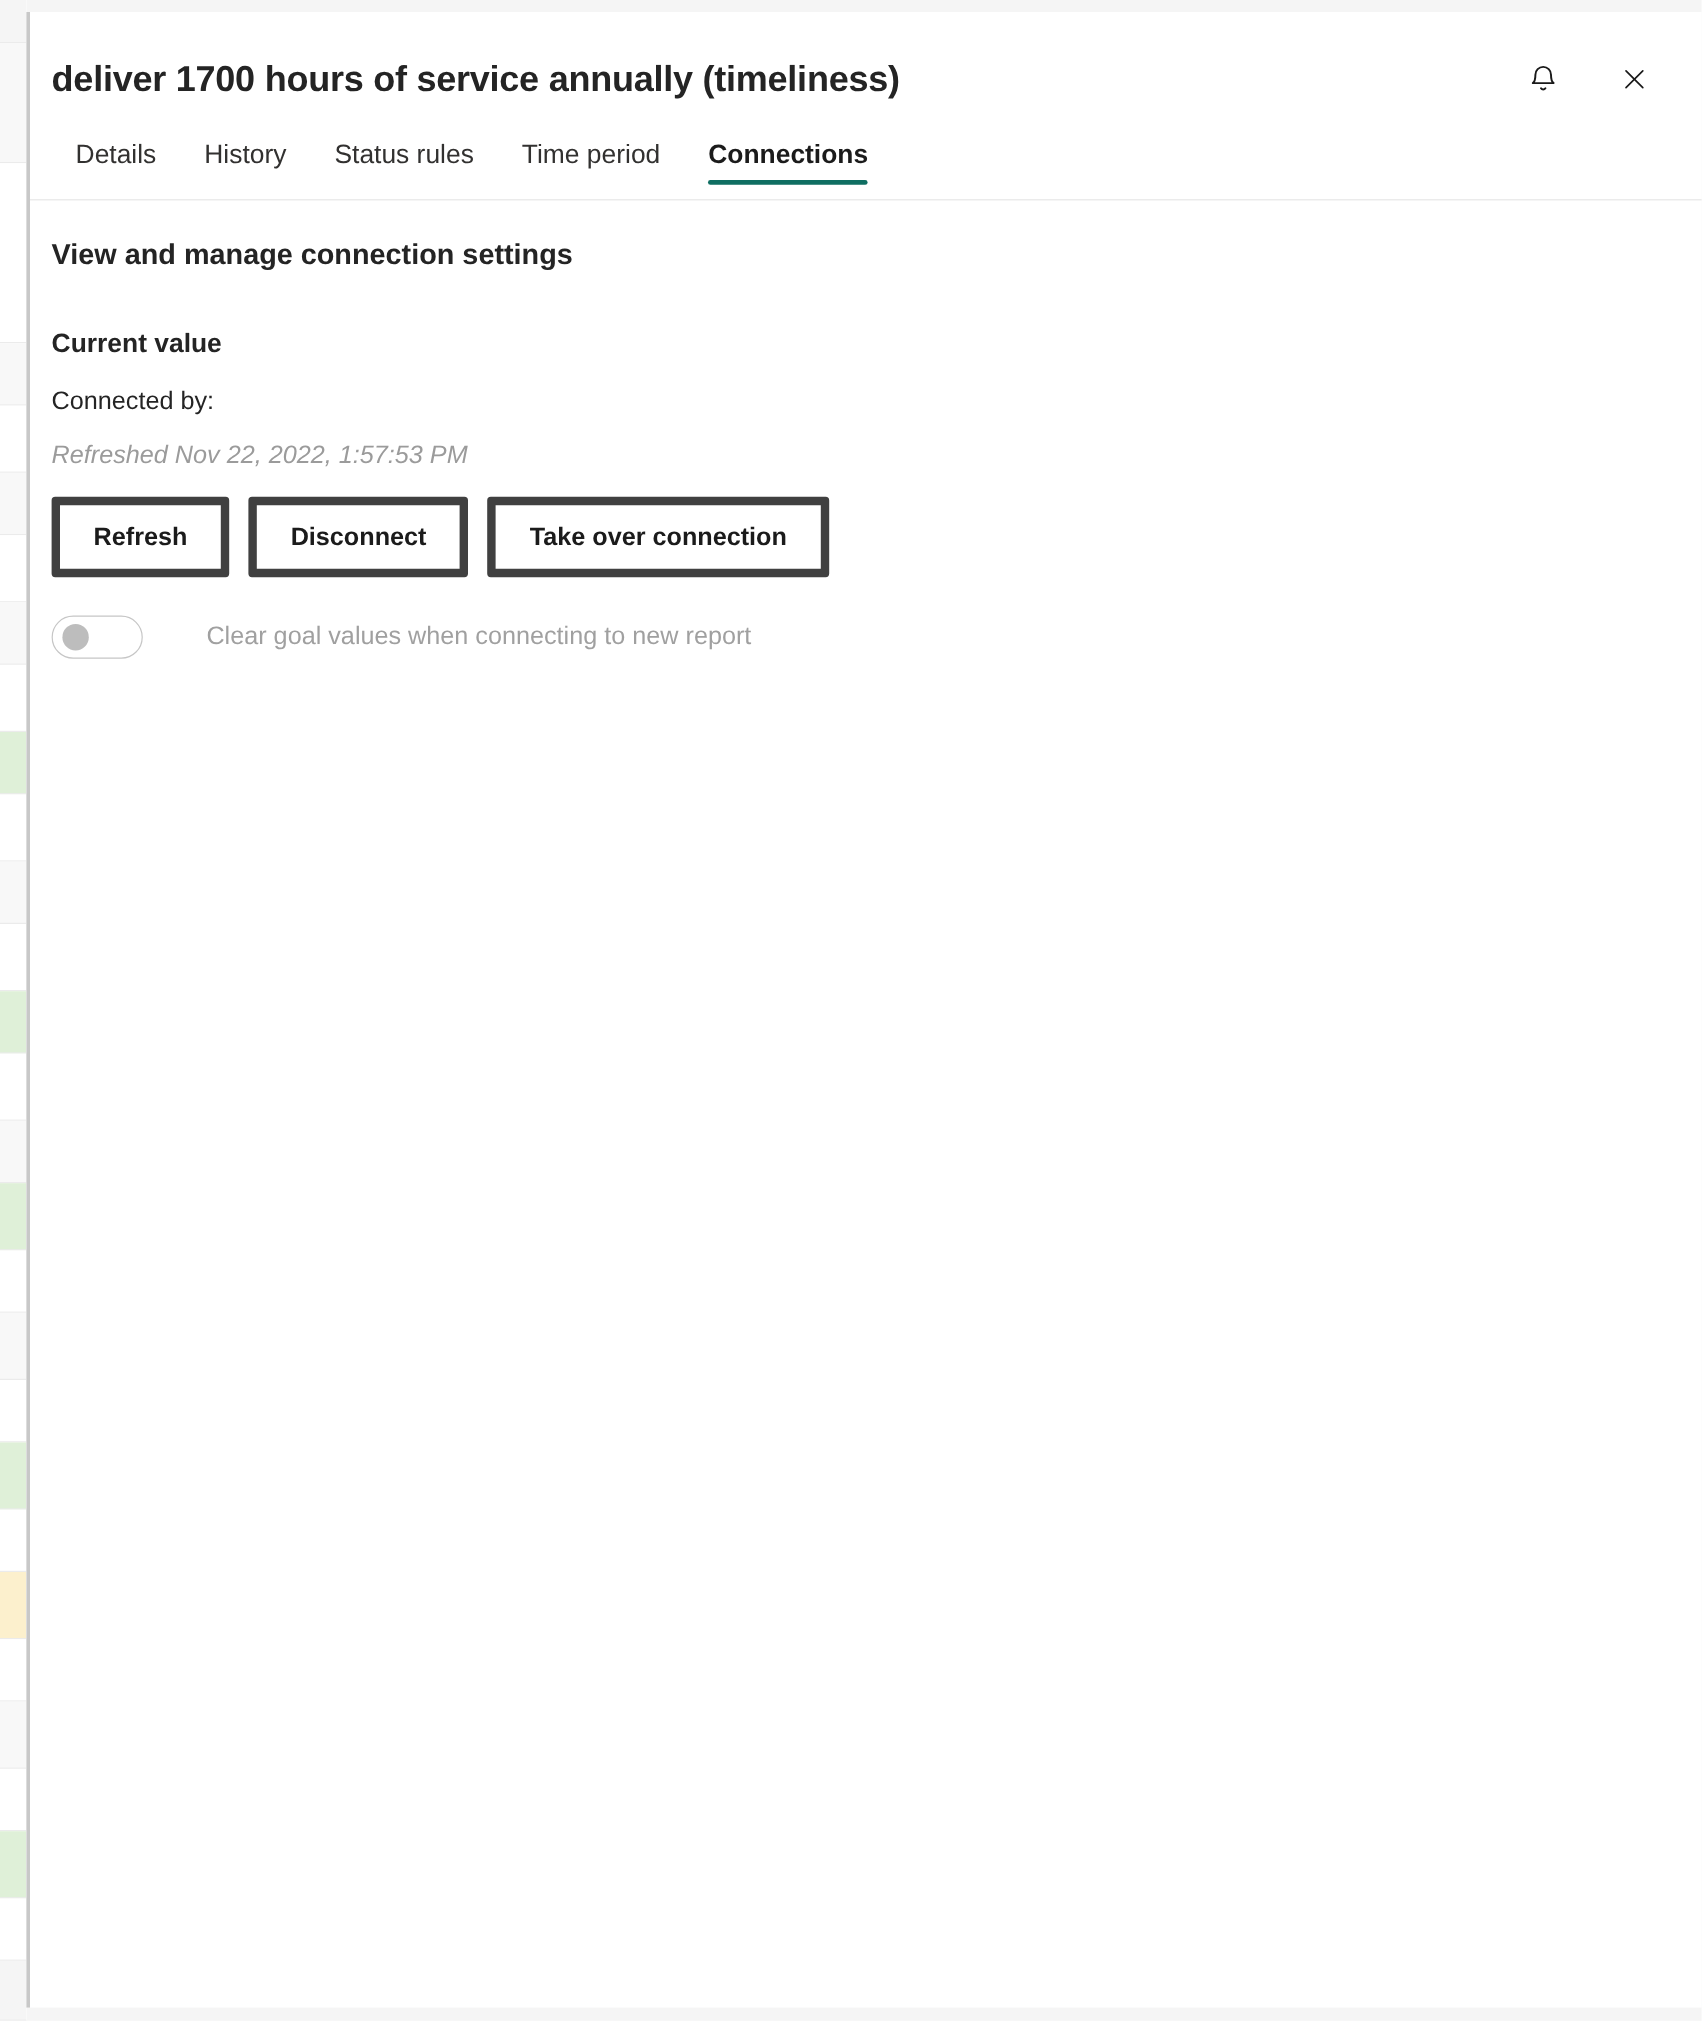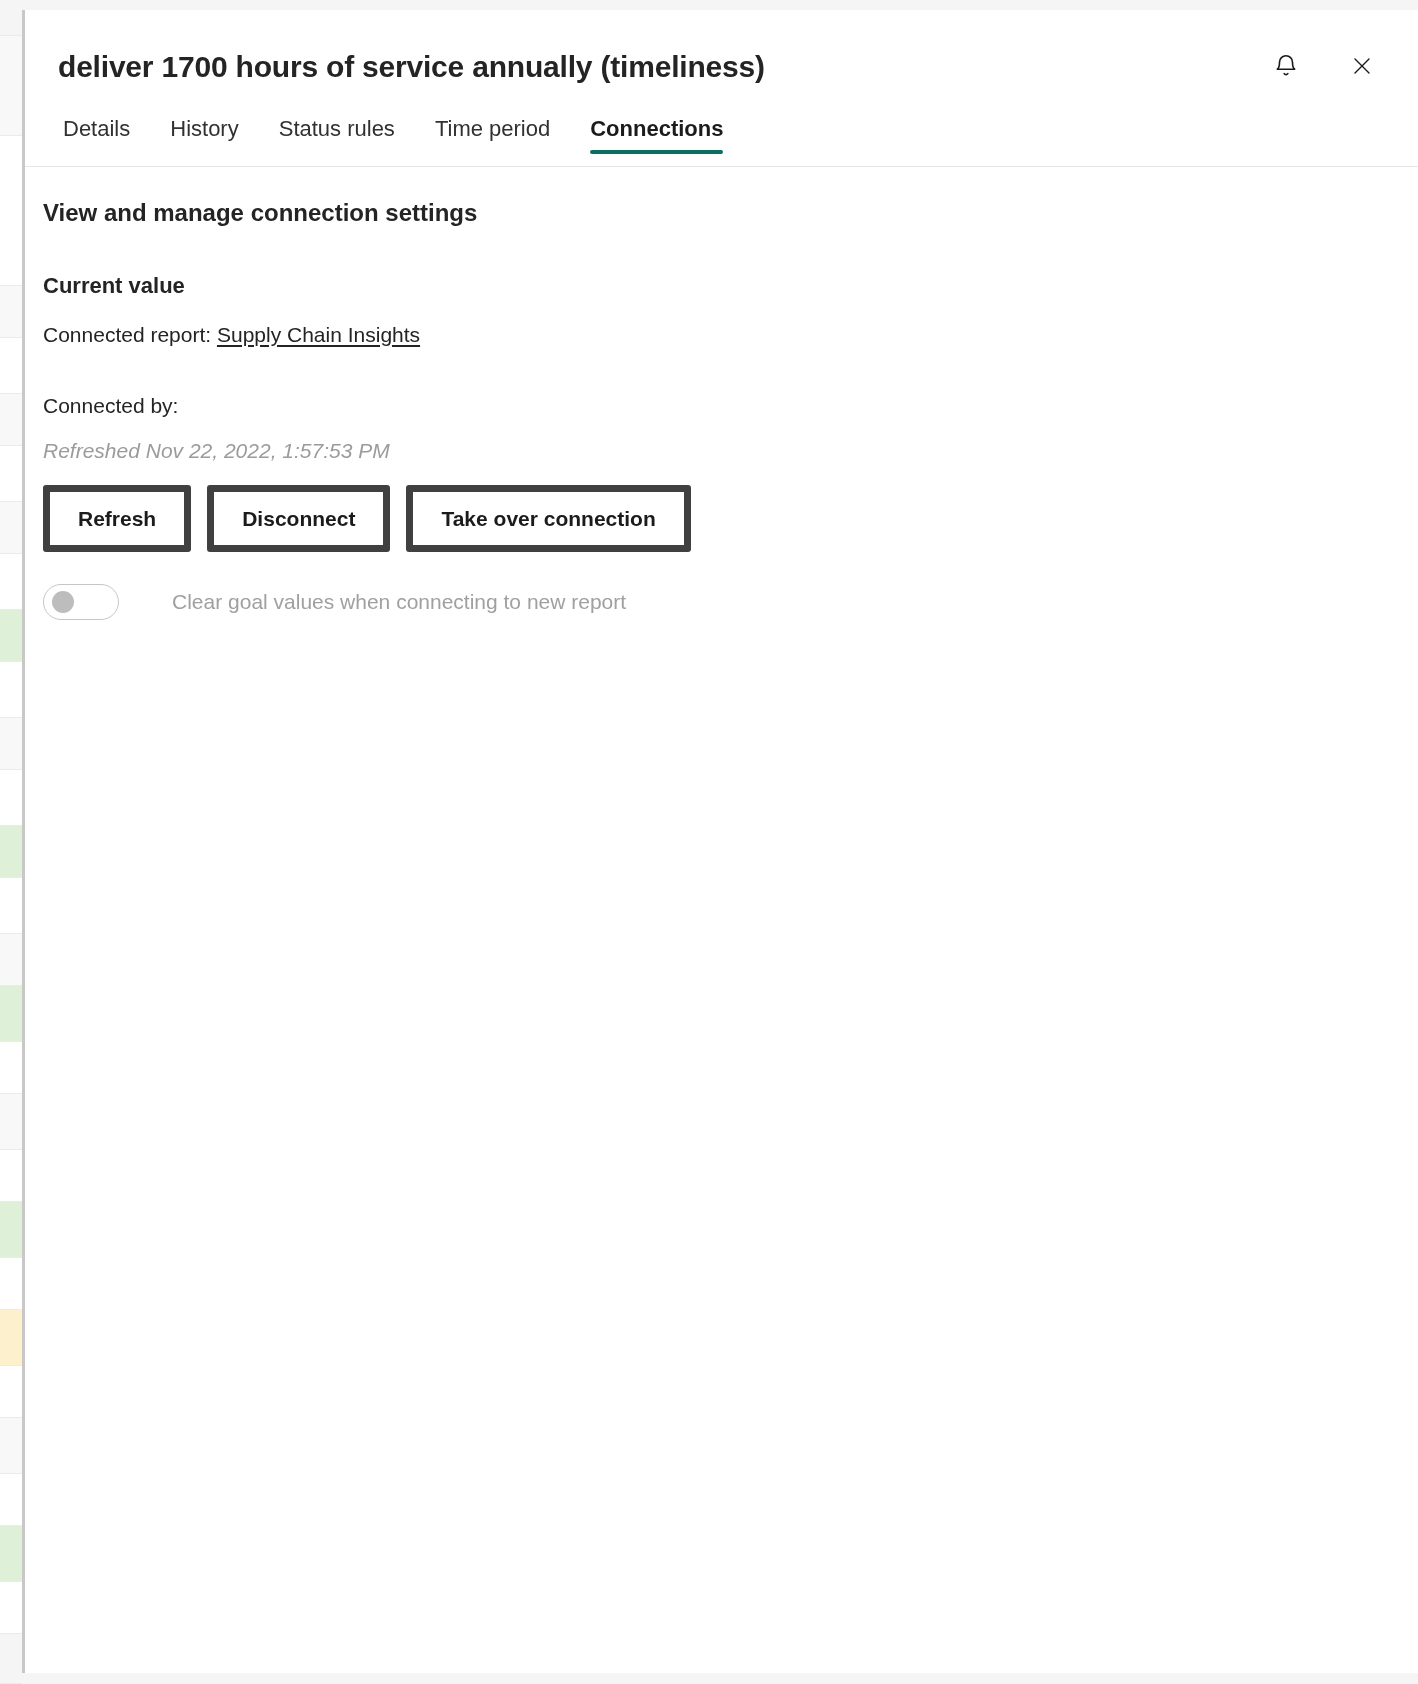--- a/index.html
+++ b/index.html
@@ -42,21 +42,21 @@
     height: 1663px;
     background: #ffffff;
     border-left: 3px solid #c8c8c8;
     display: flex;
     flex-direction: column;
   }
 
   
   #panel-header {
     flex: 0 0 auto;
-    padding: 38px 40px 0 33px;
+    padding: 38px 40px 0 18px;
     position: relative;
   }
   #panel-title {
     font-size: 30px;
     font-weight: bold;
     letter-spacing: -0.2px;
     color: #242424;
     line-height: 1.25;
     margin: 0;
     padding-right: 180px;
@@ -274,24 +274,20 @@
     <button class="tab">Time period</button>
     <button class="tab active">Connections</button>
   </div>
 
   <div id="panel-body">
 
     <h2 class="section-heading">View and manage connection settings</h2>
 
     <h3 class="sub-heading">Current value</h3>
 
-    <p class="field-line">
-      <span>Connected report:</span>
-      <a class="report-link" href="#">Supply Chain Insights</a>
-    </p>
 
     <p class="field-line tight">Connected by:</p>
 
     <p class="muted-line">Refreshed Nov 22, 2022, 1:57:53 PM</p>
 
     <div id="action-buttons">
       <button class="action-btn">Refresh</button>
       <button class="action-btn">Disconnect</button>
       <button class="action-btn">Take over connection</button>
     </div>

